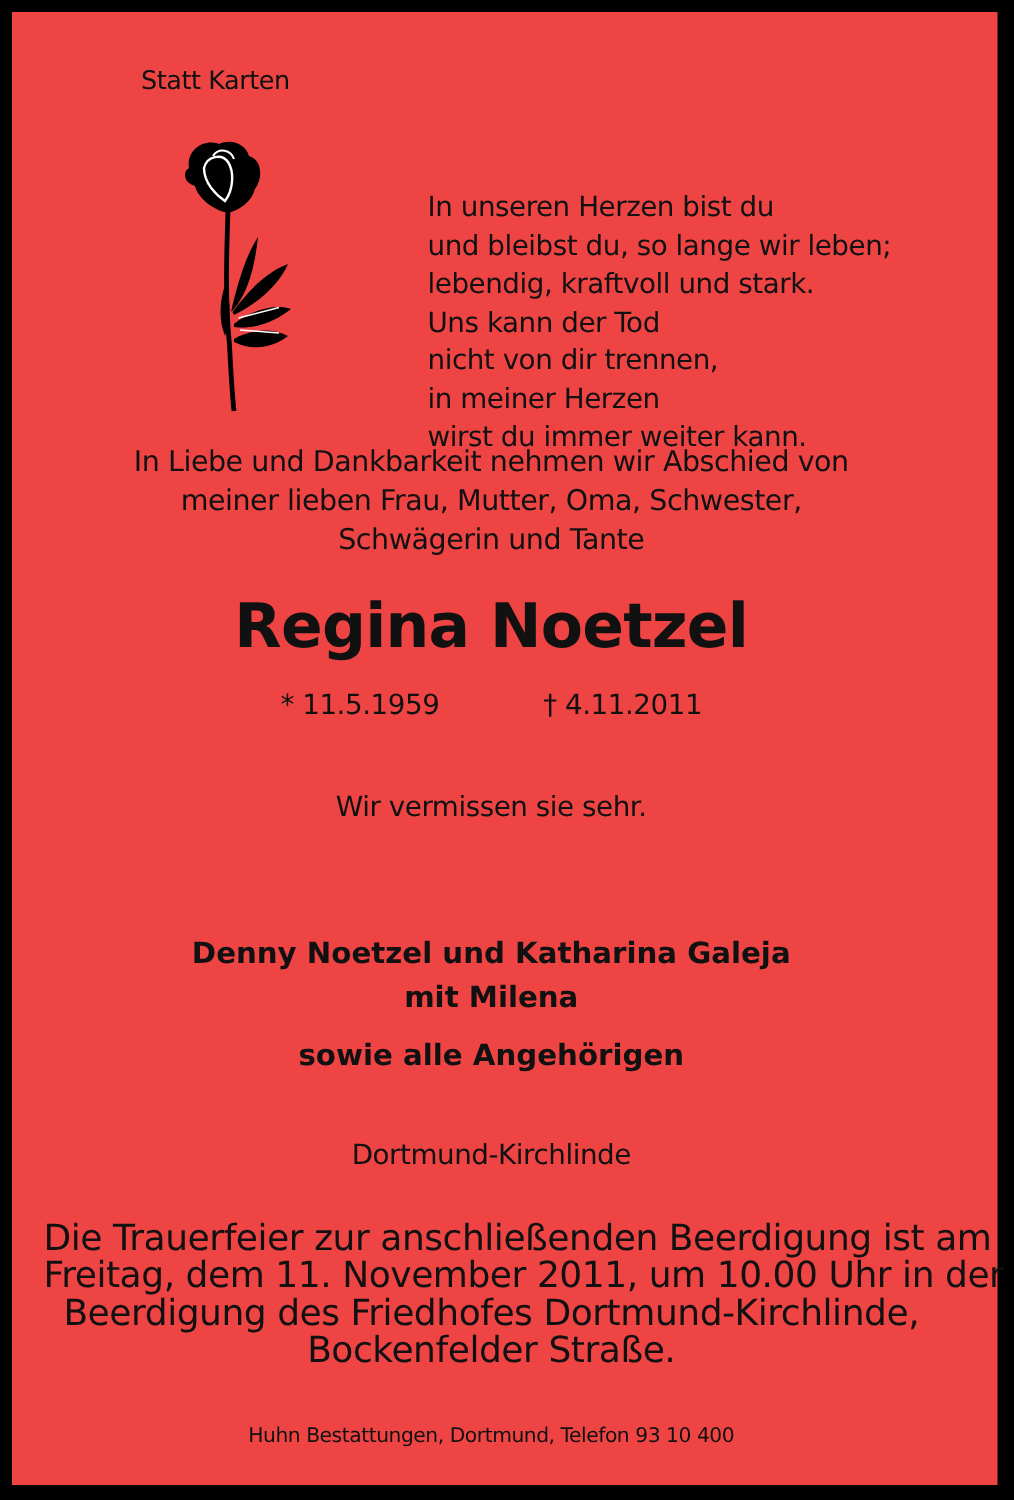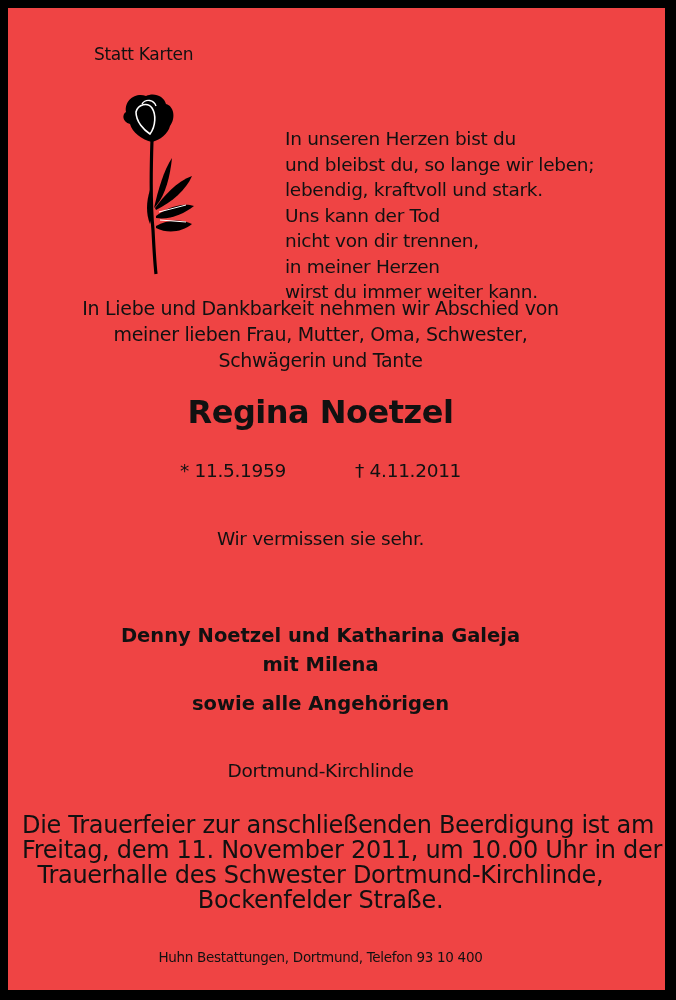--- a/index.html
+++ b/index.html
@@ -1,27 +1,27 @@
 <!DOCTYPE html>
 <html><head>
 <meta charset="utf-8">
 <style>
   html, body { margin:0; padding:0; }
   body { width:676px; height:1000px; background:#000; position:relative; overflow:hidden;
          font-family:"DejaVu Sans", "Liberation Sans", sans-serif; color:#111; }
   .card { position:absolute; left:8px; top:8px; width:657px; height:982px; background:#ef4444; }
   .abs { position:absolute; white-space:nowrap; }
-  .center { left:14px; width:597px; text-align:center; }
+  .center { left:1px; width:597px; text-align:center;padding-left:20px; }
   .reg { font-weight:normal; letter-spacing:-0.3px; }
   .statt { left:86px; top:36px; font-size:17px; }
   .poem { left:277px; top:72px; font-size:18.5px; line-height:25.5px;margin-top:46px; }
   .poem div { white-space:nowrap; }
   .rose { position:absolute; left:106px; top:82px; width:80px; height:186px; }
   .intro { top:287px; font-size:19px; line-height:26px; }
-  .name { top:385px; font-size:32px; font-weight:bold; letter-spacing:-0.5px; }
+  .name { top:385px; font-size:41px; font-weight:bold; letter-spacing:-0.5px; }
   .dates { top:452px; font-size:18.5px; }
   .dates span { display:inline-block; }
   .miss { top:520px; font-size:18.5px; }
   .fam { font-weight:bold; font-size:19.5px; }
   .place { top:752px; font-size:18.5px; }
   .info { top:805px; font-size:24px; line-height:25px; }
   .footer { top:941px; font-size:13.5px; }
 </style>
 </head>
 <body>
@@ -75,18 +75,18 @@
 
   <div class="abs center fam" style="top:616px">Denny Noetzel und Katharina Galeja</div>
   <div class="abs center fam" style="top:645px">mit Milena</div>
   <div class="abs center fam" style="top:684px">sowie alle Angehörigen</div>
 
   <div class="abs center place reg">Dortmund-Kirchlinde</div>
 
   <div class="abs center info reg">
     <div>Die Trauerfeier zur anschließenden Beerdigung ist am</div>
     <div>Freitag, dem 11. November 2011, um 10.00 Uhr in der</div>
-    <div>Trauerhalle des Schwester Dortmund-Kirchlinde,</div>
+    <div>Beerdigung des Friedhofes Dortmund-Kirchlinde,</div>
     <div>Bockenfelder Straße.</div>
   </div>
 
   <div class="abs center footer reg">Huhn Bestattungen, Dortmund, Telefon 93 10 400</div>
 </div>
 
 </body></html>

